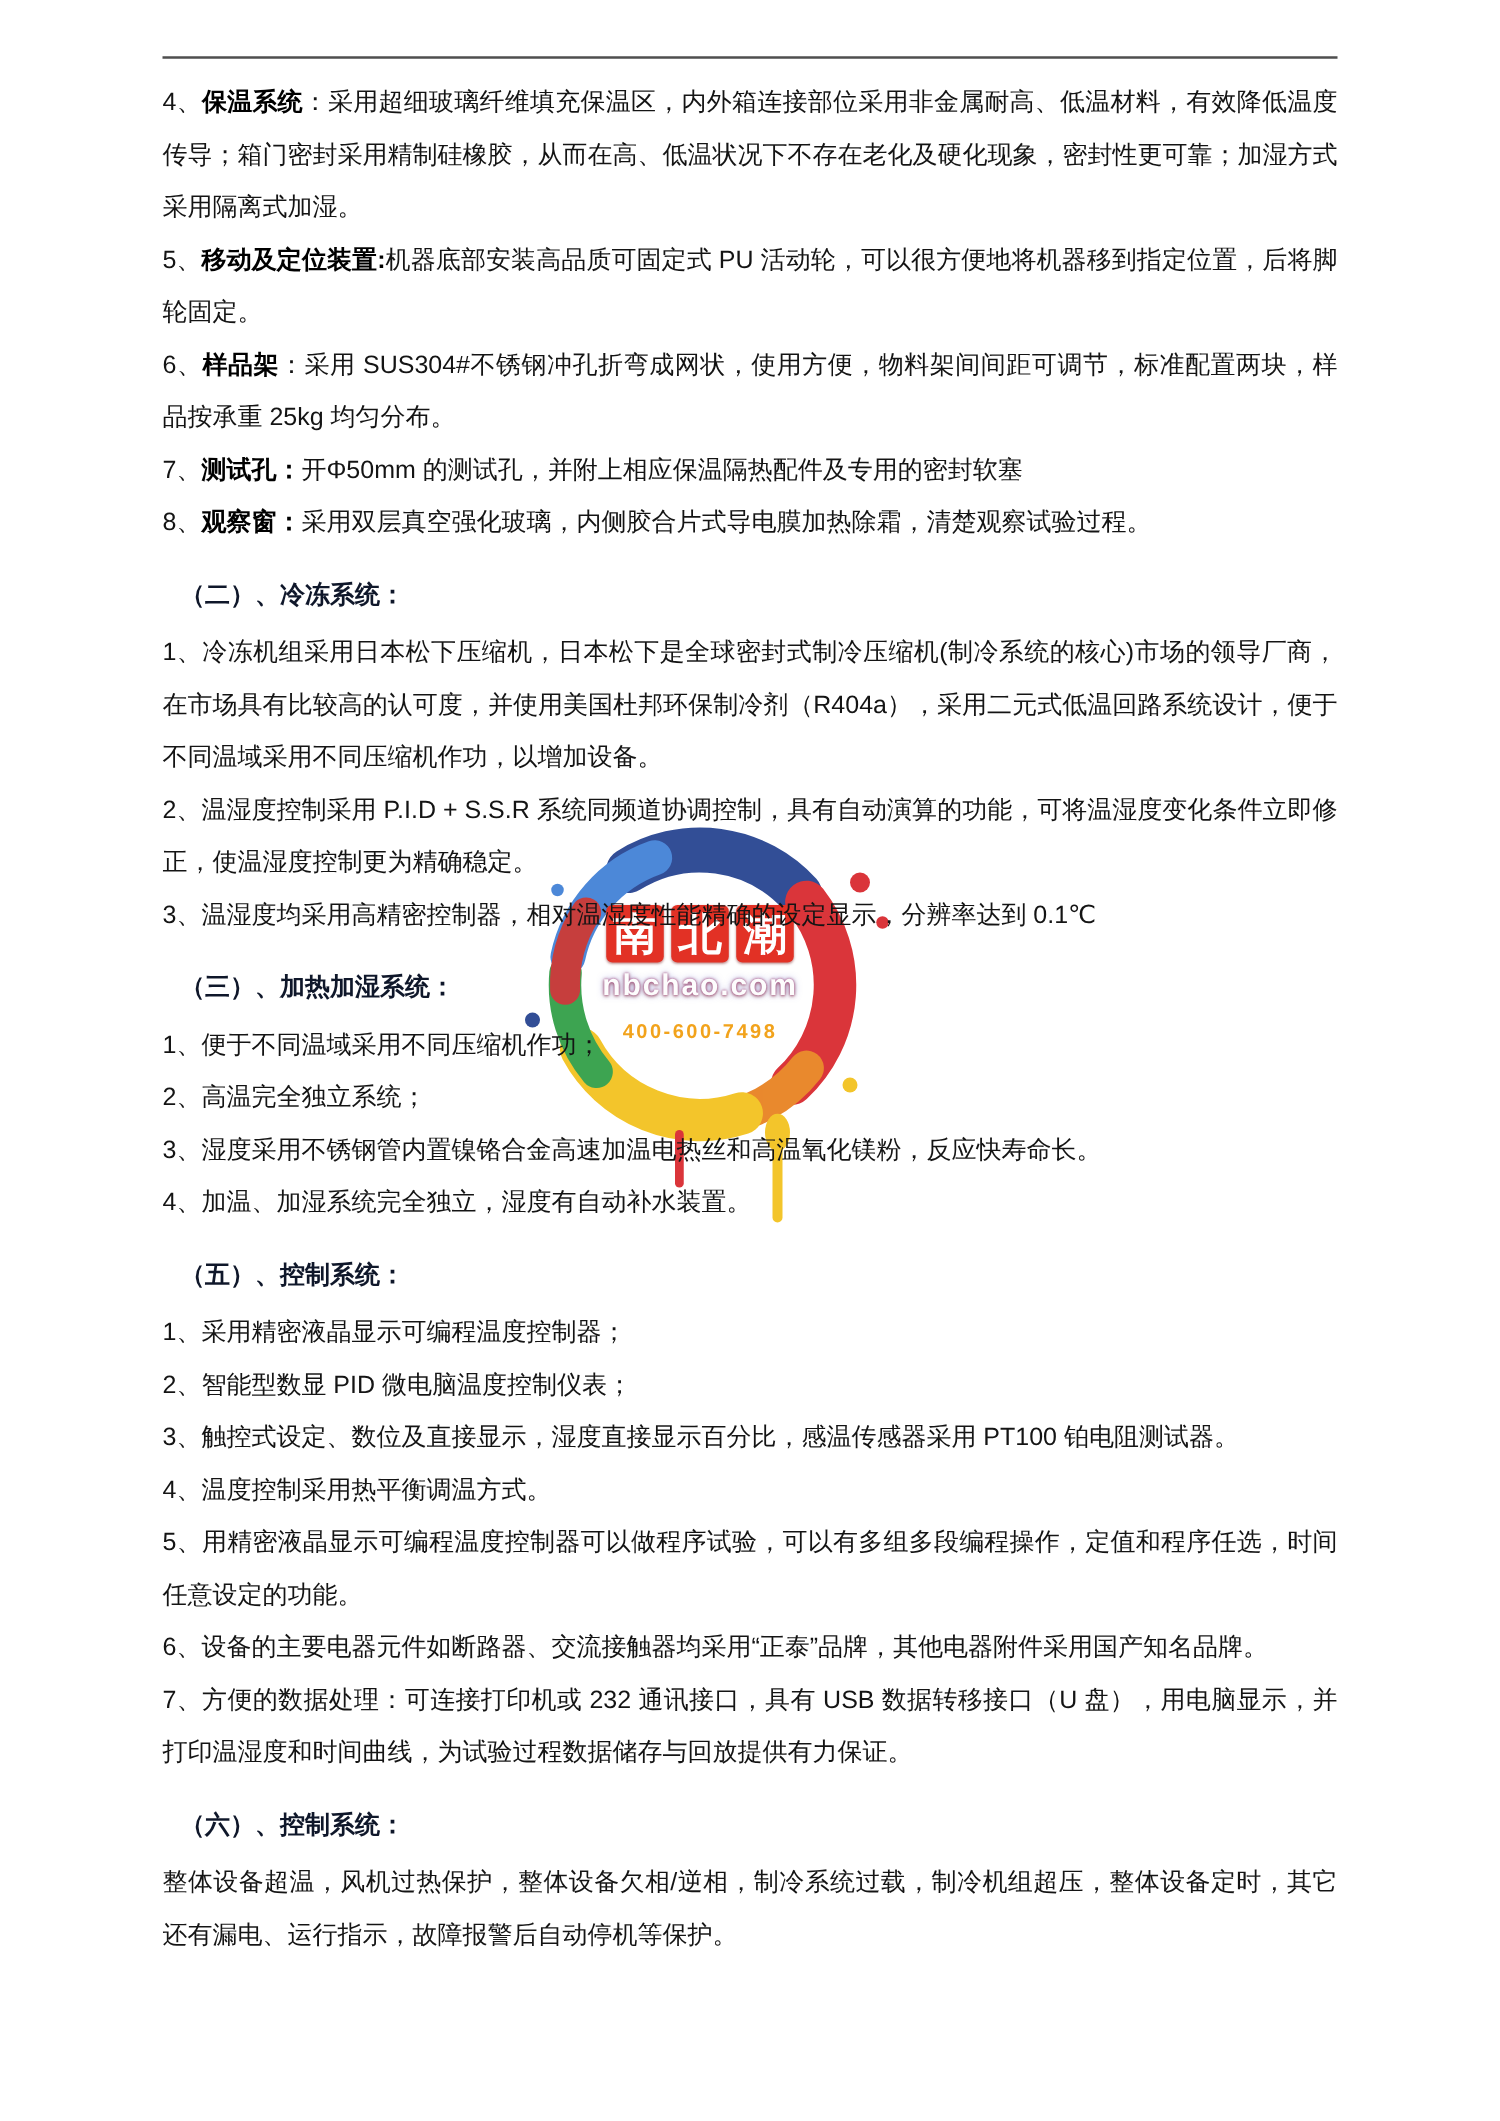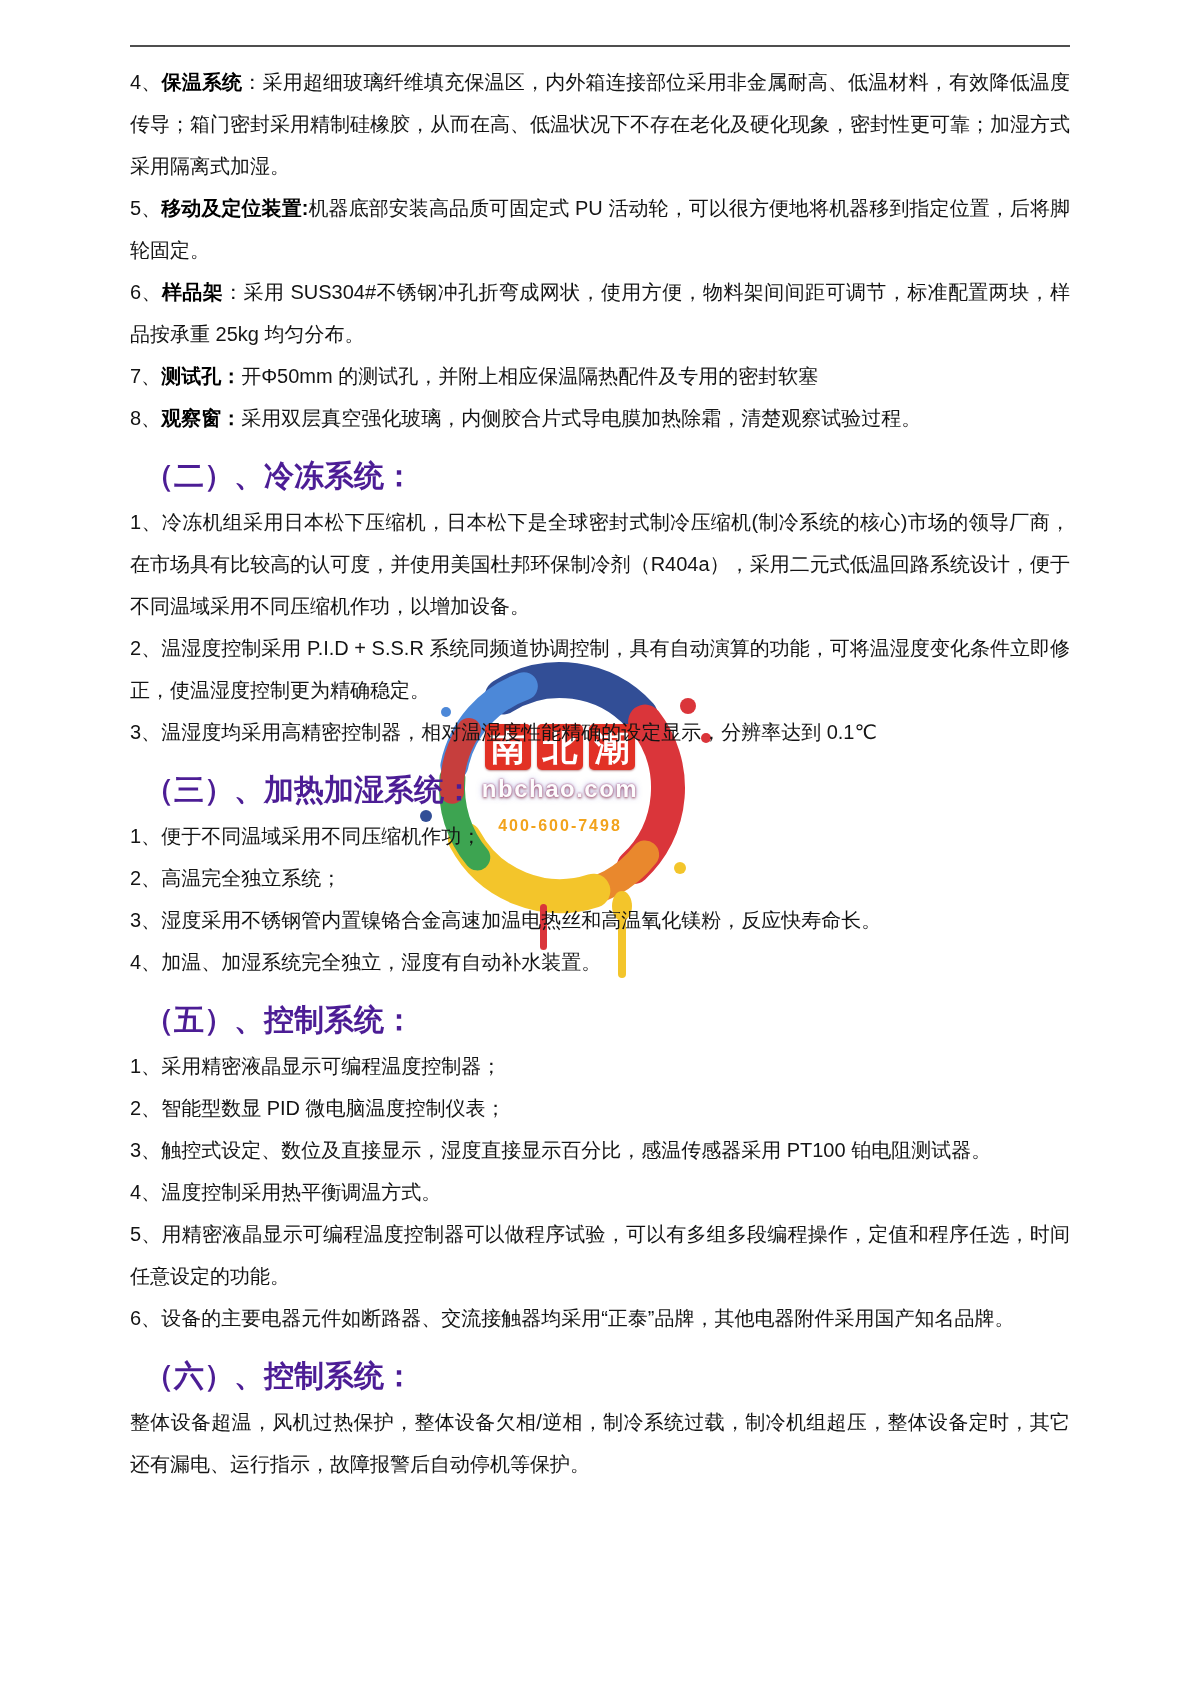--- a/index.html
+++ b/index.html
@@ -82,23 +82,23 @@
     line-height: 42px;
     text-align: justify;
     text-justify: inter-character;
     color: #141414;
     word-break: break-all;
   }
   .item .num { font-weight: normal; }
   .item .term { font-weight: bold; color: #000; }
   .section-heading {
     margin: 22px 0 10px 14px;
-    font-size: 30px;
+    font-size: 20px;
     font-weight: bold;
-    color: #4c1d95;
+    color: #0f172a;
     line-height: 30px;
   }
 </style>
 </head>
 <body>
 
 <div class="page">
 
   <div class="watermark">
     <svg width="340" height="392" viewBox="0 0 340 392">
@@ -149,17 +149,18 @@
       <p class="item"><span class="num">2、</span><span class="txt">高温完全独立系统；</span></p>
       <p class="item"><span class="num">3、</span><span class="txt">湿度采用不锈钢管内置镍铬合金高速加温电热丝和高温氧化镁粉，反应快寿命长。</span></p>
       <p class="item"><span class="num">4、</span><span class="txt">加温、加湿系统完全独立，湿度有自动补水装置。</span></p>
       <h2 class="section-heading">（五）、控制系统：</h2>
       <p class="item"><span class="num">1、</span><span class="txt">采用精密液晶显示可编程温度控制器；</span></p>
       <p class="item"><span class="num">2、</span><span class="txt">智能型数显 PID 微电脑温度控制仪表；</span></p>
       <p class="item"><span class="num">3、</span><span class="txt">触控式设定、数位及直接显示，湿度直接显示百分比，感温传感器采用 PT100 铂电阻测试器。</span></p>
       <p class="item"><span class="num">4、</span><span class="txt">温度控制采用热平衡调温方式。</span></p>
       <p class="item"><span class="num">5、</span><span class="txt">用精密液晶显示可编程温度控制器可以做程序试验，可以有多组多段编程操作，定值和程序任选，时间任意设定的功能。</span></p>
       <p class="item"><span class="num">6、</span><span class="txt">设备的主要电器元件如断路器、交流接触器均采用“正泰”品牌，其他电器附件采用国产知名品牌。</span></p>
+      <p class="item"><span class="num">7、</span><span class="txt">方便的数据处理：可连接打印机或 232 通讯接口，具有 USB 数据转移接口（U 盘），用电脑显示，并打印温湿度和时间曲线，为试验过程数据储存与回放提供有力保证。</span></p>
       <h2 class="section-heading">（六）、控制系统：</h2>
       <p class="item"><span class="txt">整体设备超温，风机过热保护，整体设备欠相/逆相，制冷系统过载，制冷机组超压，整体设备定时，其它还有漏电、运行指示，故障报警后自动停机等保护。</span></p>
     </main>
 
 </div>
 
 </body></html>

